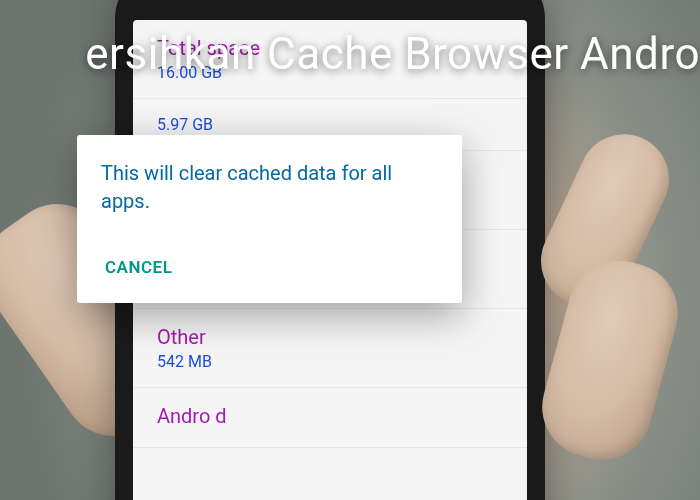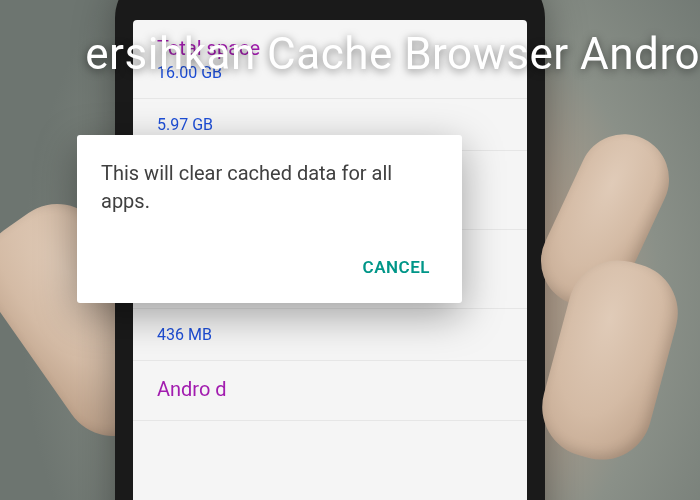--- a/index.html
+++ b/index.html
@@ -66,27 +66,26 @@
       left: 77px;
       top: 135px;
       width: 385px;
       background: #fff;
       border-radius: 3px;
       box-shadow: 0 12px 40px rgba(0,0,0,0.35);
       padding: 24px 24px 10px 24px;
     }
     .dialog-message {
       font-size: 20px;
-      color: #404040;
+      color: #0369a1;
       line-height: 1.4;
       margin-bottom: 28px;
     }
     .dialog-actions {
       display: flex;
-      justify-content: flex-end;
       gap: 28px;
       padding: 8px 4px 10px 0;
     }
     .dialog-btn {
       background: none;
       border: none;
       font-size: 17px;
       font-weight: 600;
       color: #009688;
       letter-spacing: 0.5px;
@@ -162,21 +161,22 @@
           <div class="item-label">S</div>
           <div class="item-value">4</div>
         </div>
 
         <div class="settings-item">
           <div class="item-label">U</div>
           <div class="item-value">3</div>
         </div>
 
         <div class="settings-item">
-          <div class="item-value">436 MB</div>
+          <div class="item-label">Other</div>
+          <div class="item-value">542 MB</div>
         </div>
 
         <div class="settings-item">
           <div class="item-label">Andro d</div>
           <div class="item-value"></div>
         </div>
 
       </div>
     </div>
   </div>

